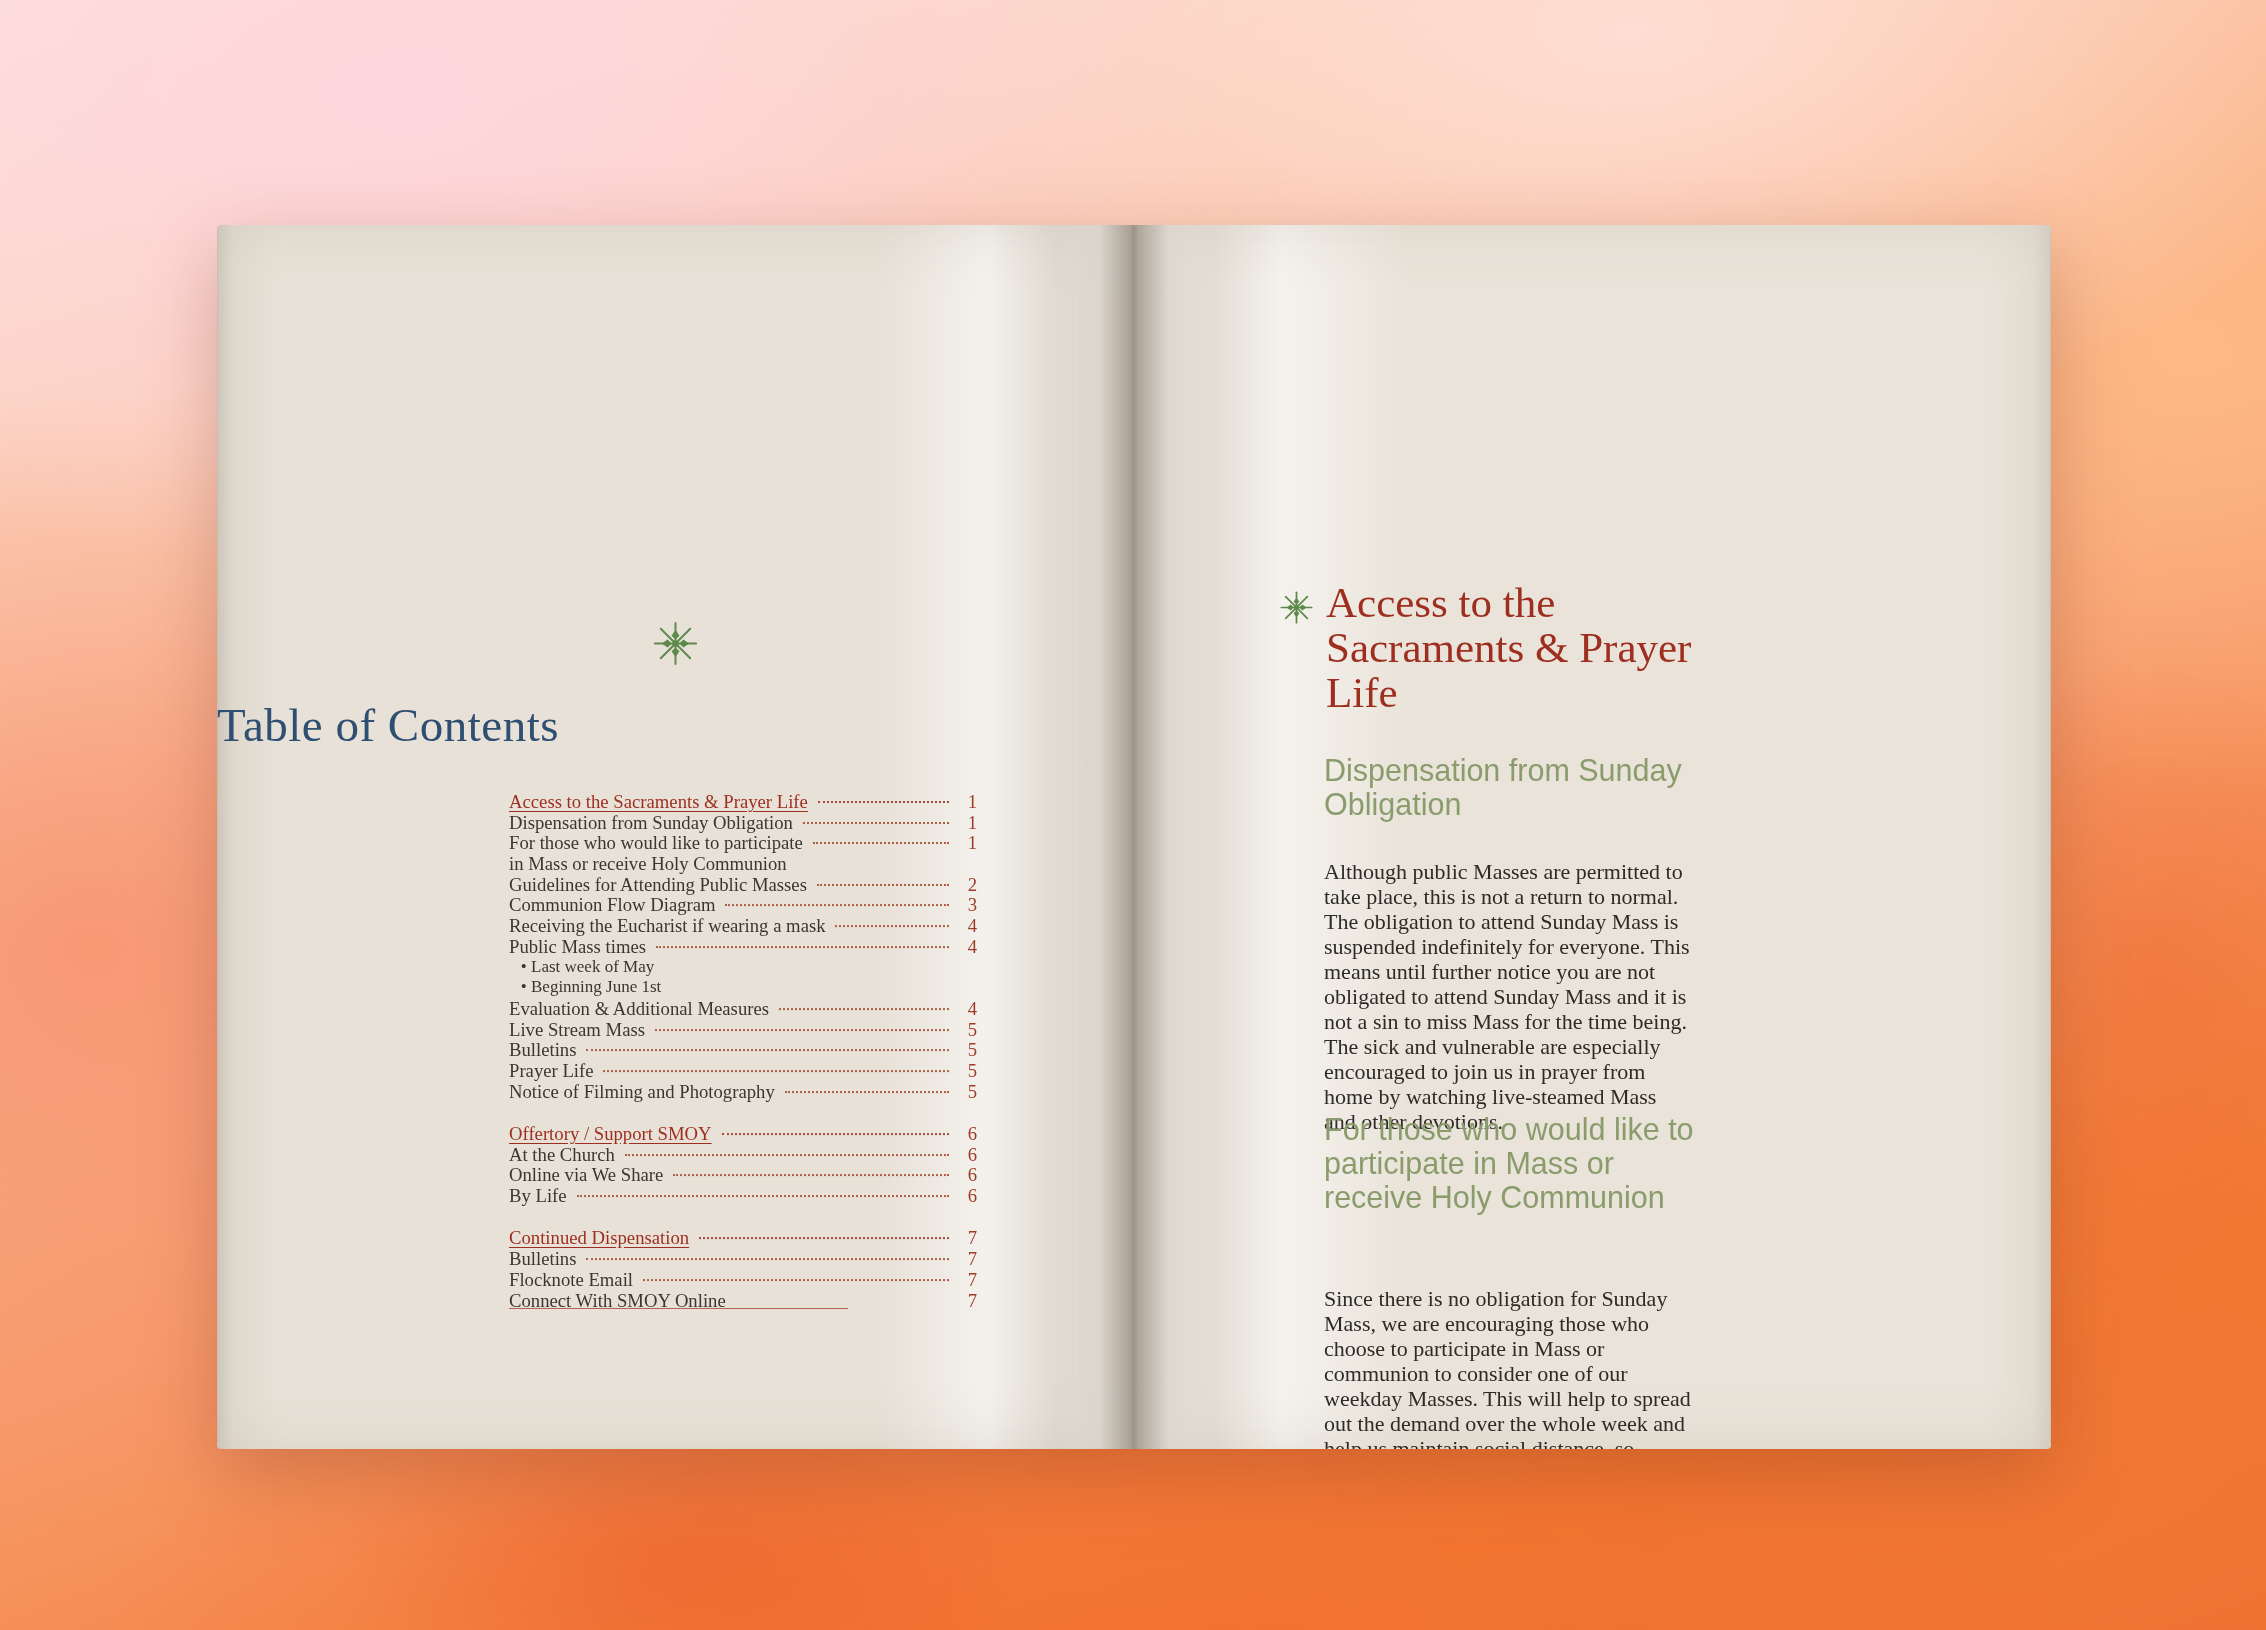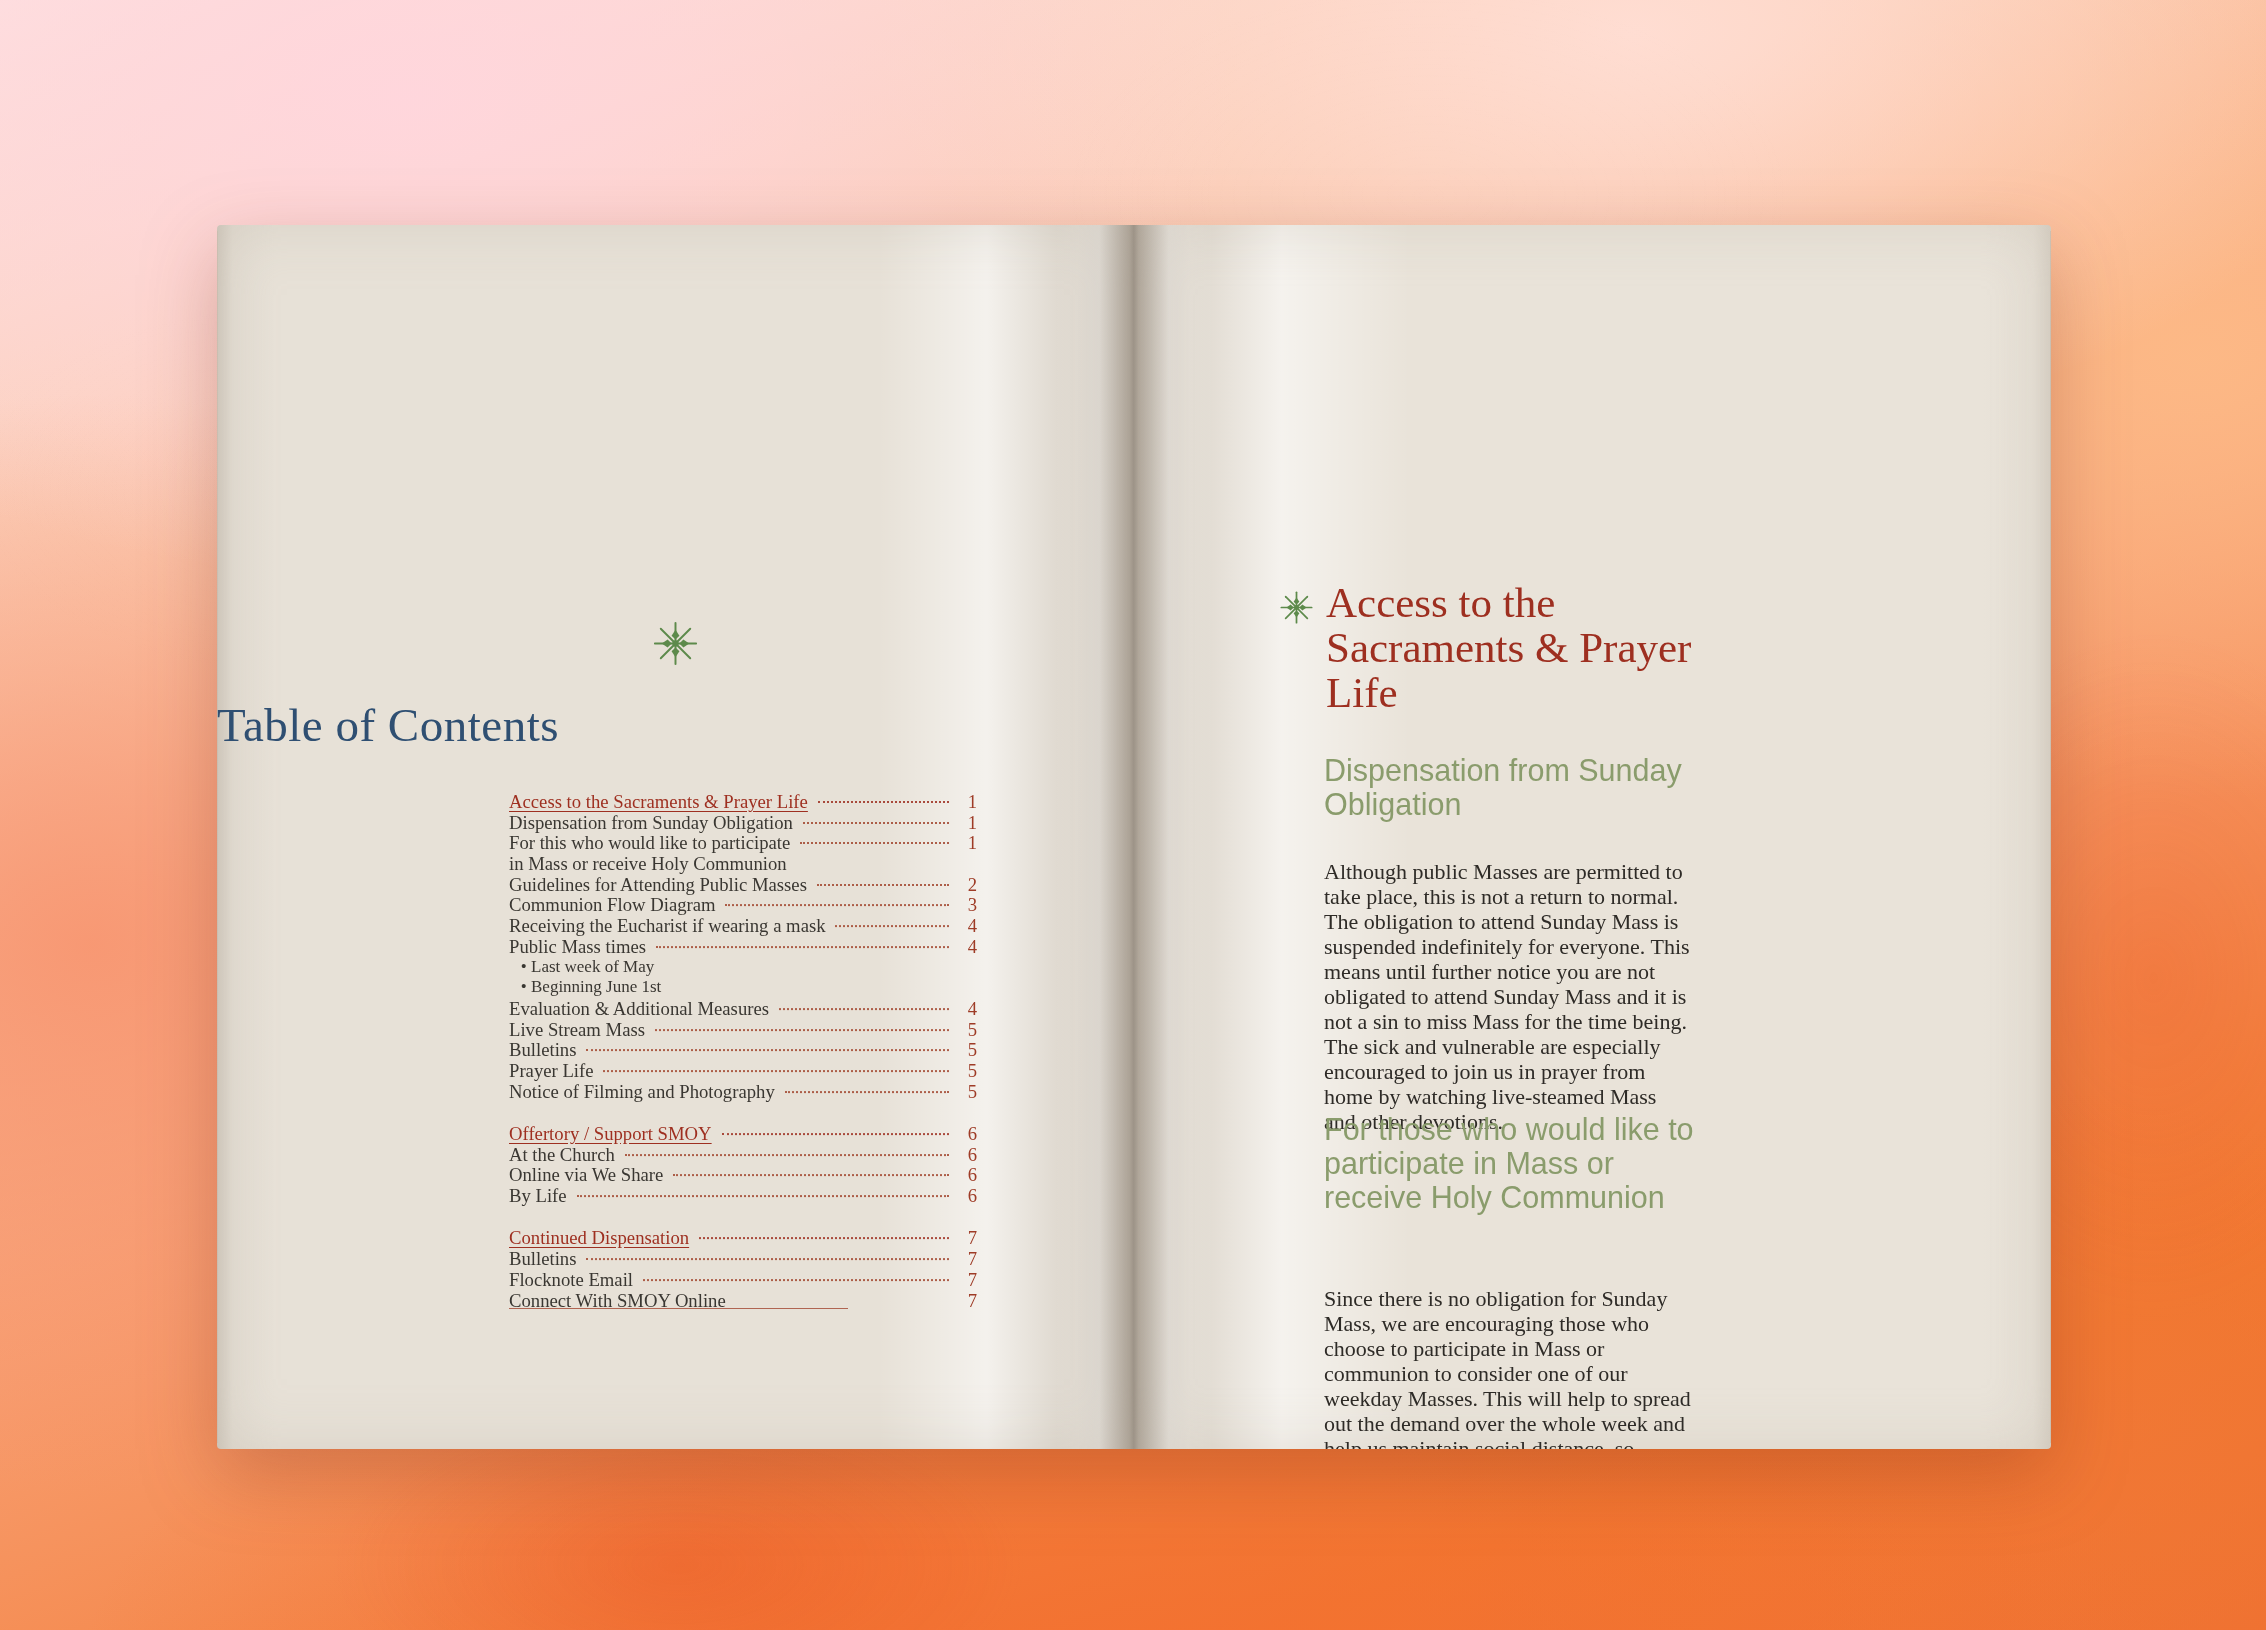--- a/index.html
+++ b/index.html
@@ -269,21 +269,21 @@
           <span class="pg">1</span>
         </div>
 
         <div class="toc-row">
           <span class="lbl">Dispensation from Sunday Obligation</span>
           <span class="dots"></span>
           <span class="pg">1</span>
         </div>
 
         <div class="toc-row">
-          <span class="lbl">For this who would like to participate</span>
+          <span class="lbl">For those who would like to participate</span>
           <span class="dots"></span>
           <span class="pg">1</span>
         </div>
 
         <div class="toc-row wrap nodots">
           <span class="lbl">in Mass or receive Holy Communion</span>
           <span class="dots"></span>
           <span class="pg"></span>
         </div>
 

